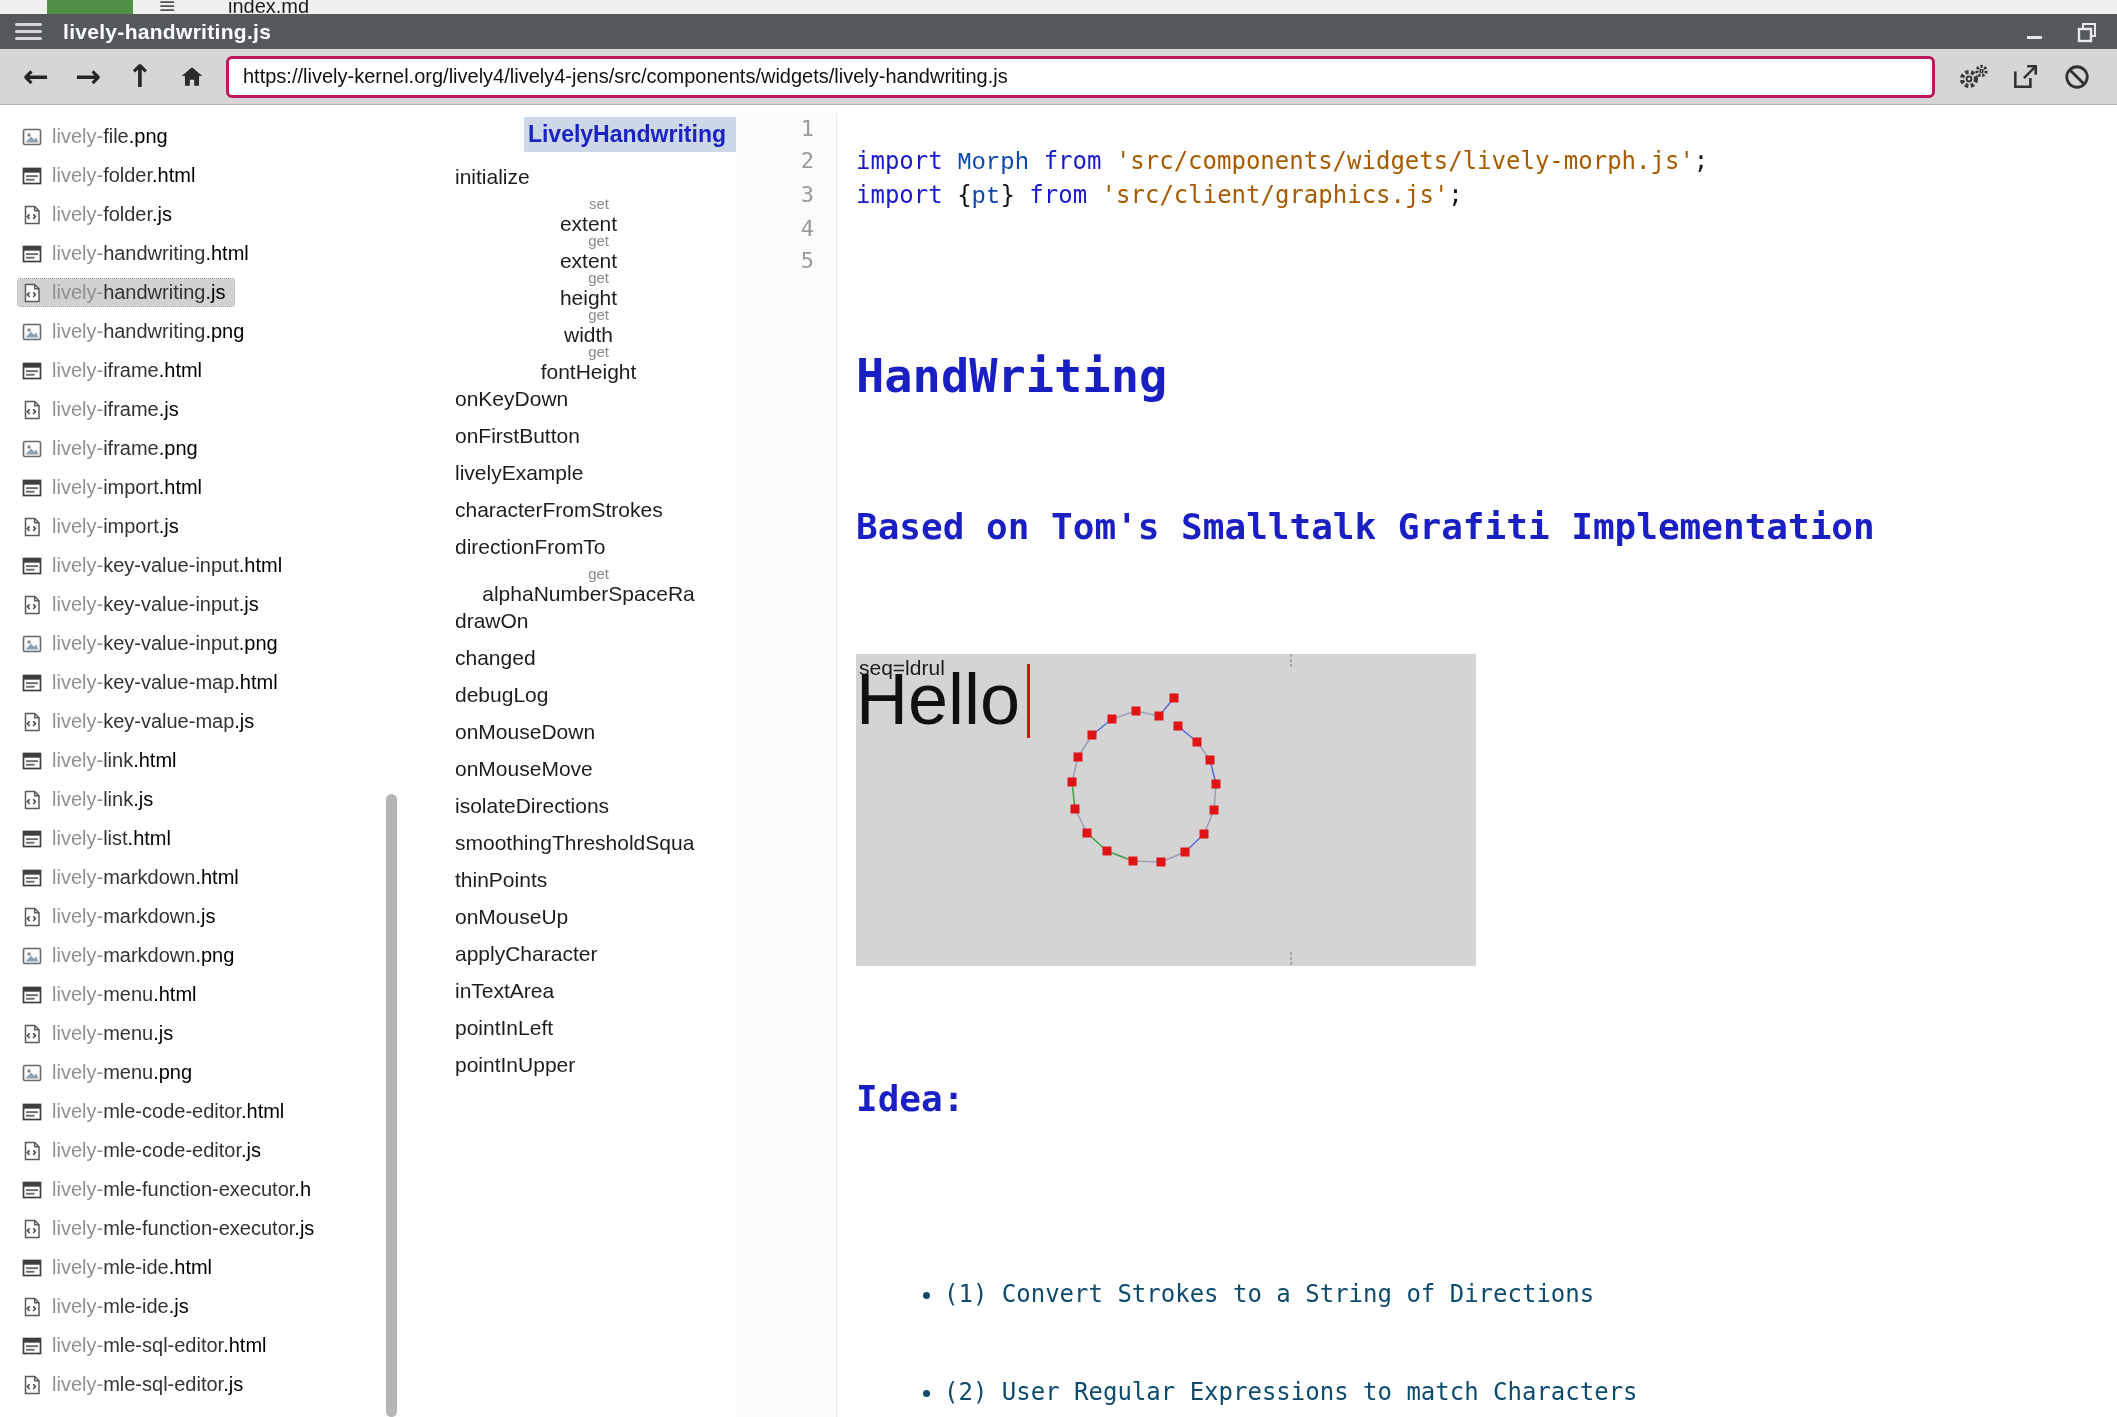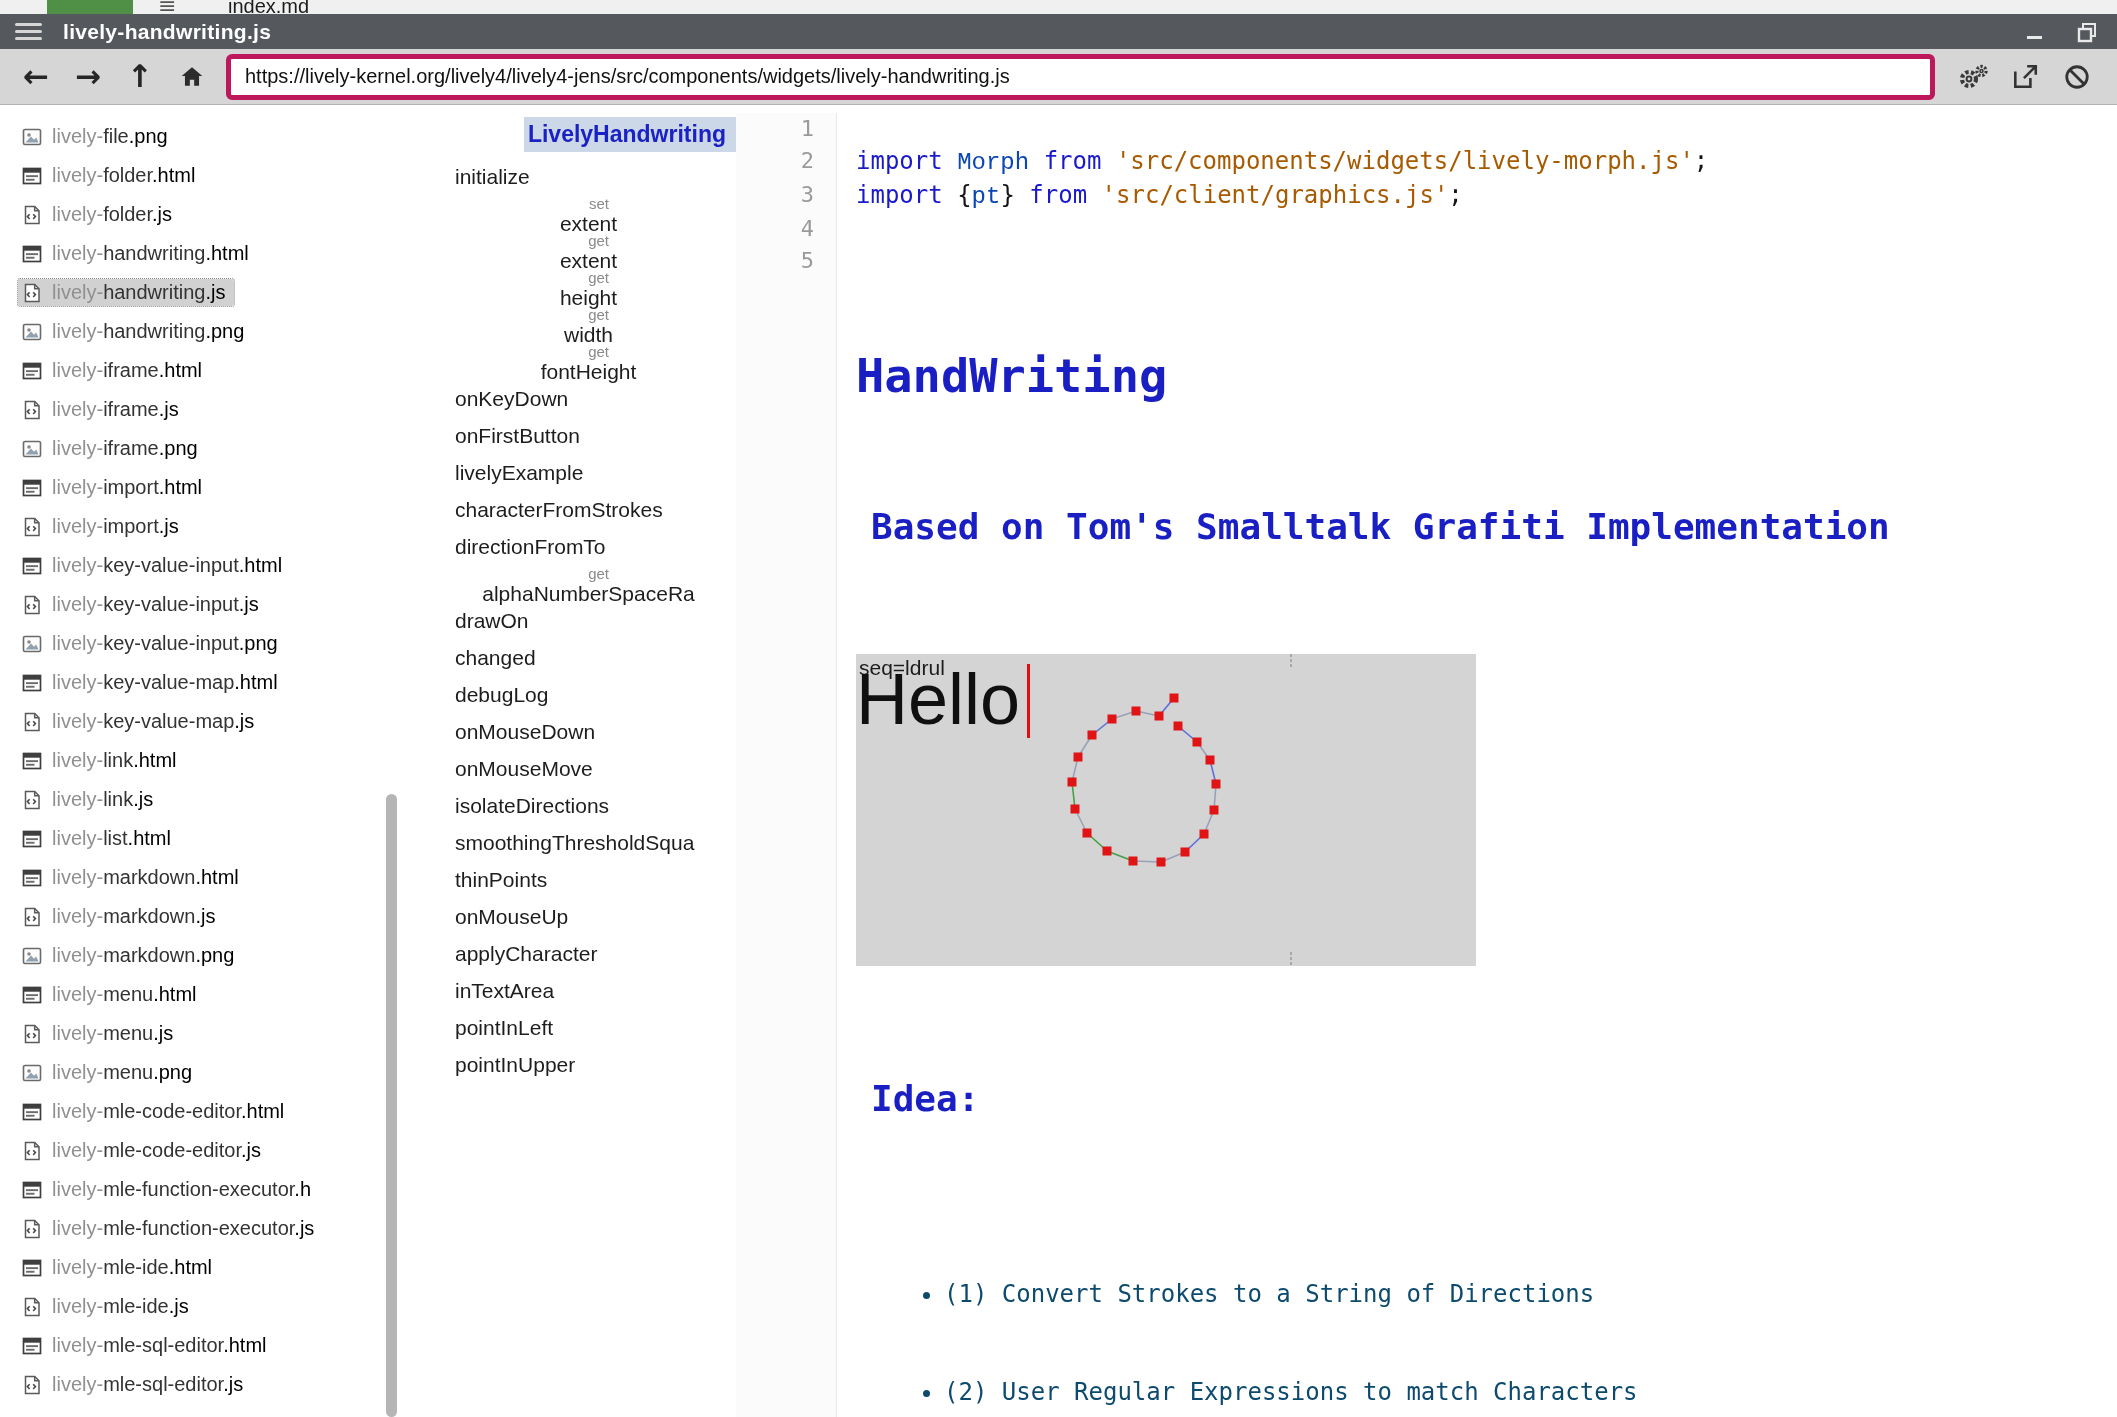--- a/index.html
+++ b/index.html
@@ -17,21 +17,21 @@
   .burger{width:27px;height:17px;margin-left:15px;display:flex;flex-direction:column;justify-content:space-between;cursor:pointer;}
   .burger i{height:3px;background:#d6d6d6;border-radius:1.5px;}
   #titlebar .wtitle{margin-left:21px;font-size:21px;font-weight:bold;color:#fff;letter-spacing:.3px;}
   .winbtns{margin-left:auto;display:flex;gap:28px;margin-right:18px;align-items:center;}
 
   
   #navbar{position:absolute;left:0;top:49px;width:2117px;height:56px;background:#d6d6d6;
           border-bottom:1px solid #b2b2b2;display:flex;align-items:center;box-sizing:border-box;}
   .navbtn{width:52px;height:46px;flex:none;display:flex;align-items:center;justify-content:center;cursor:pointer;}
   .navbtn .g{font-family:"DejaVu Sans",sans-serif;font-weight:bold;font-size:31px;color:#262626;line-height:1;}
-  #urlfield{height:36px;flex:1;margin:0 12px 0 8px;border:5px solid #be185d;border-radius:6px;background:#fff;
+  #urlfield{height:36px;flex:1;margin:0 12px 0 8px;border:3px solid #be185d;border-radius:6px;background:#fff;
             font-size:20px;padding:0 14px;color:#111;font-family:"Liberation Sans",sans-serif;outline:none;}
 
   
   #filepane{position:absolute;left:2px;top:105px;width:396px;bottom:0;overflow:hidden;padding-top:12px;box-sizing:border-box;}
   .frow{height:39px;display:flex;align-items:center;padding-left:16px;}
   .finner{display:flex;align-items:center;gap:9px;padding:2px 9px 2px 3px;border-radius:2px;white-space:nowrap;}
   .frow.sel .finner{background:#d1d1d1;outline:1px dotted #8a8a8a;}
   .ficon{width:22px;height:22px;flex:none;display:flex;}
   .fname{font-size:20px;white-space:nowrap;}
   .fdim{color:#909090;}
@@ -56,21 +56,21 @@
              font-size:22px;line-height:32px;background:#fbfbfb;border-right:1px solid #e8e8e8;align-self:stretch;}
   .cm-code{flex:1;min-width:0;padding-left:19px;white-space:pre-wrap;color:#141414;cursor:text;}
   .tk-k{color:#1a1acc;}
   .tk-d{color:#0a46b4;font-family:Liberation Mono, monospace;}
   .tk-s{color:#a85a00;}
   .tk-v{color:#141414;}
 
   
   #widget{padding-bottom:26px;}
   #widget h1{margin:8px 0 0 0;font-size:47px;line-height:54px;color:#1a1fc4;font-weight:bold;}
-  #widget h2{margin:38px 0 0 15px;font-size:36px;line-height:44px;color:#1a1fc4;font-weight:bold;}
+  #widget h2{margin:38px 0 0 0;font-size:36px;line-height:44px;color:#1a1fc4;font-weight:bold;}
   #widget h2.idea{margin-top:47px;}
   #widget .img{margin-top:41px;display:block;}
   #widget ul{margin:28px 0 0 0;padding-left:88px;list-style:disc;}
   #widget li{line-height:34px;font-size:24px;color:#0c4a6e;}
 </style>
 </head>
 <body>
 
 <div id="topstrip">
   <div class="green"></div>

